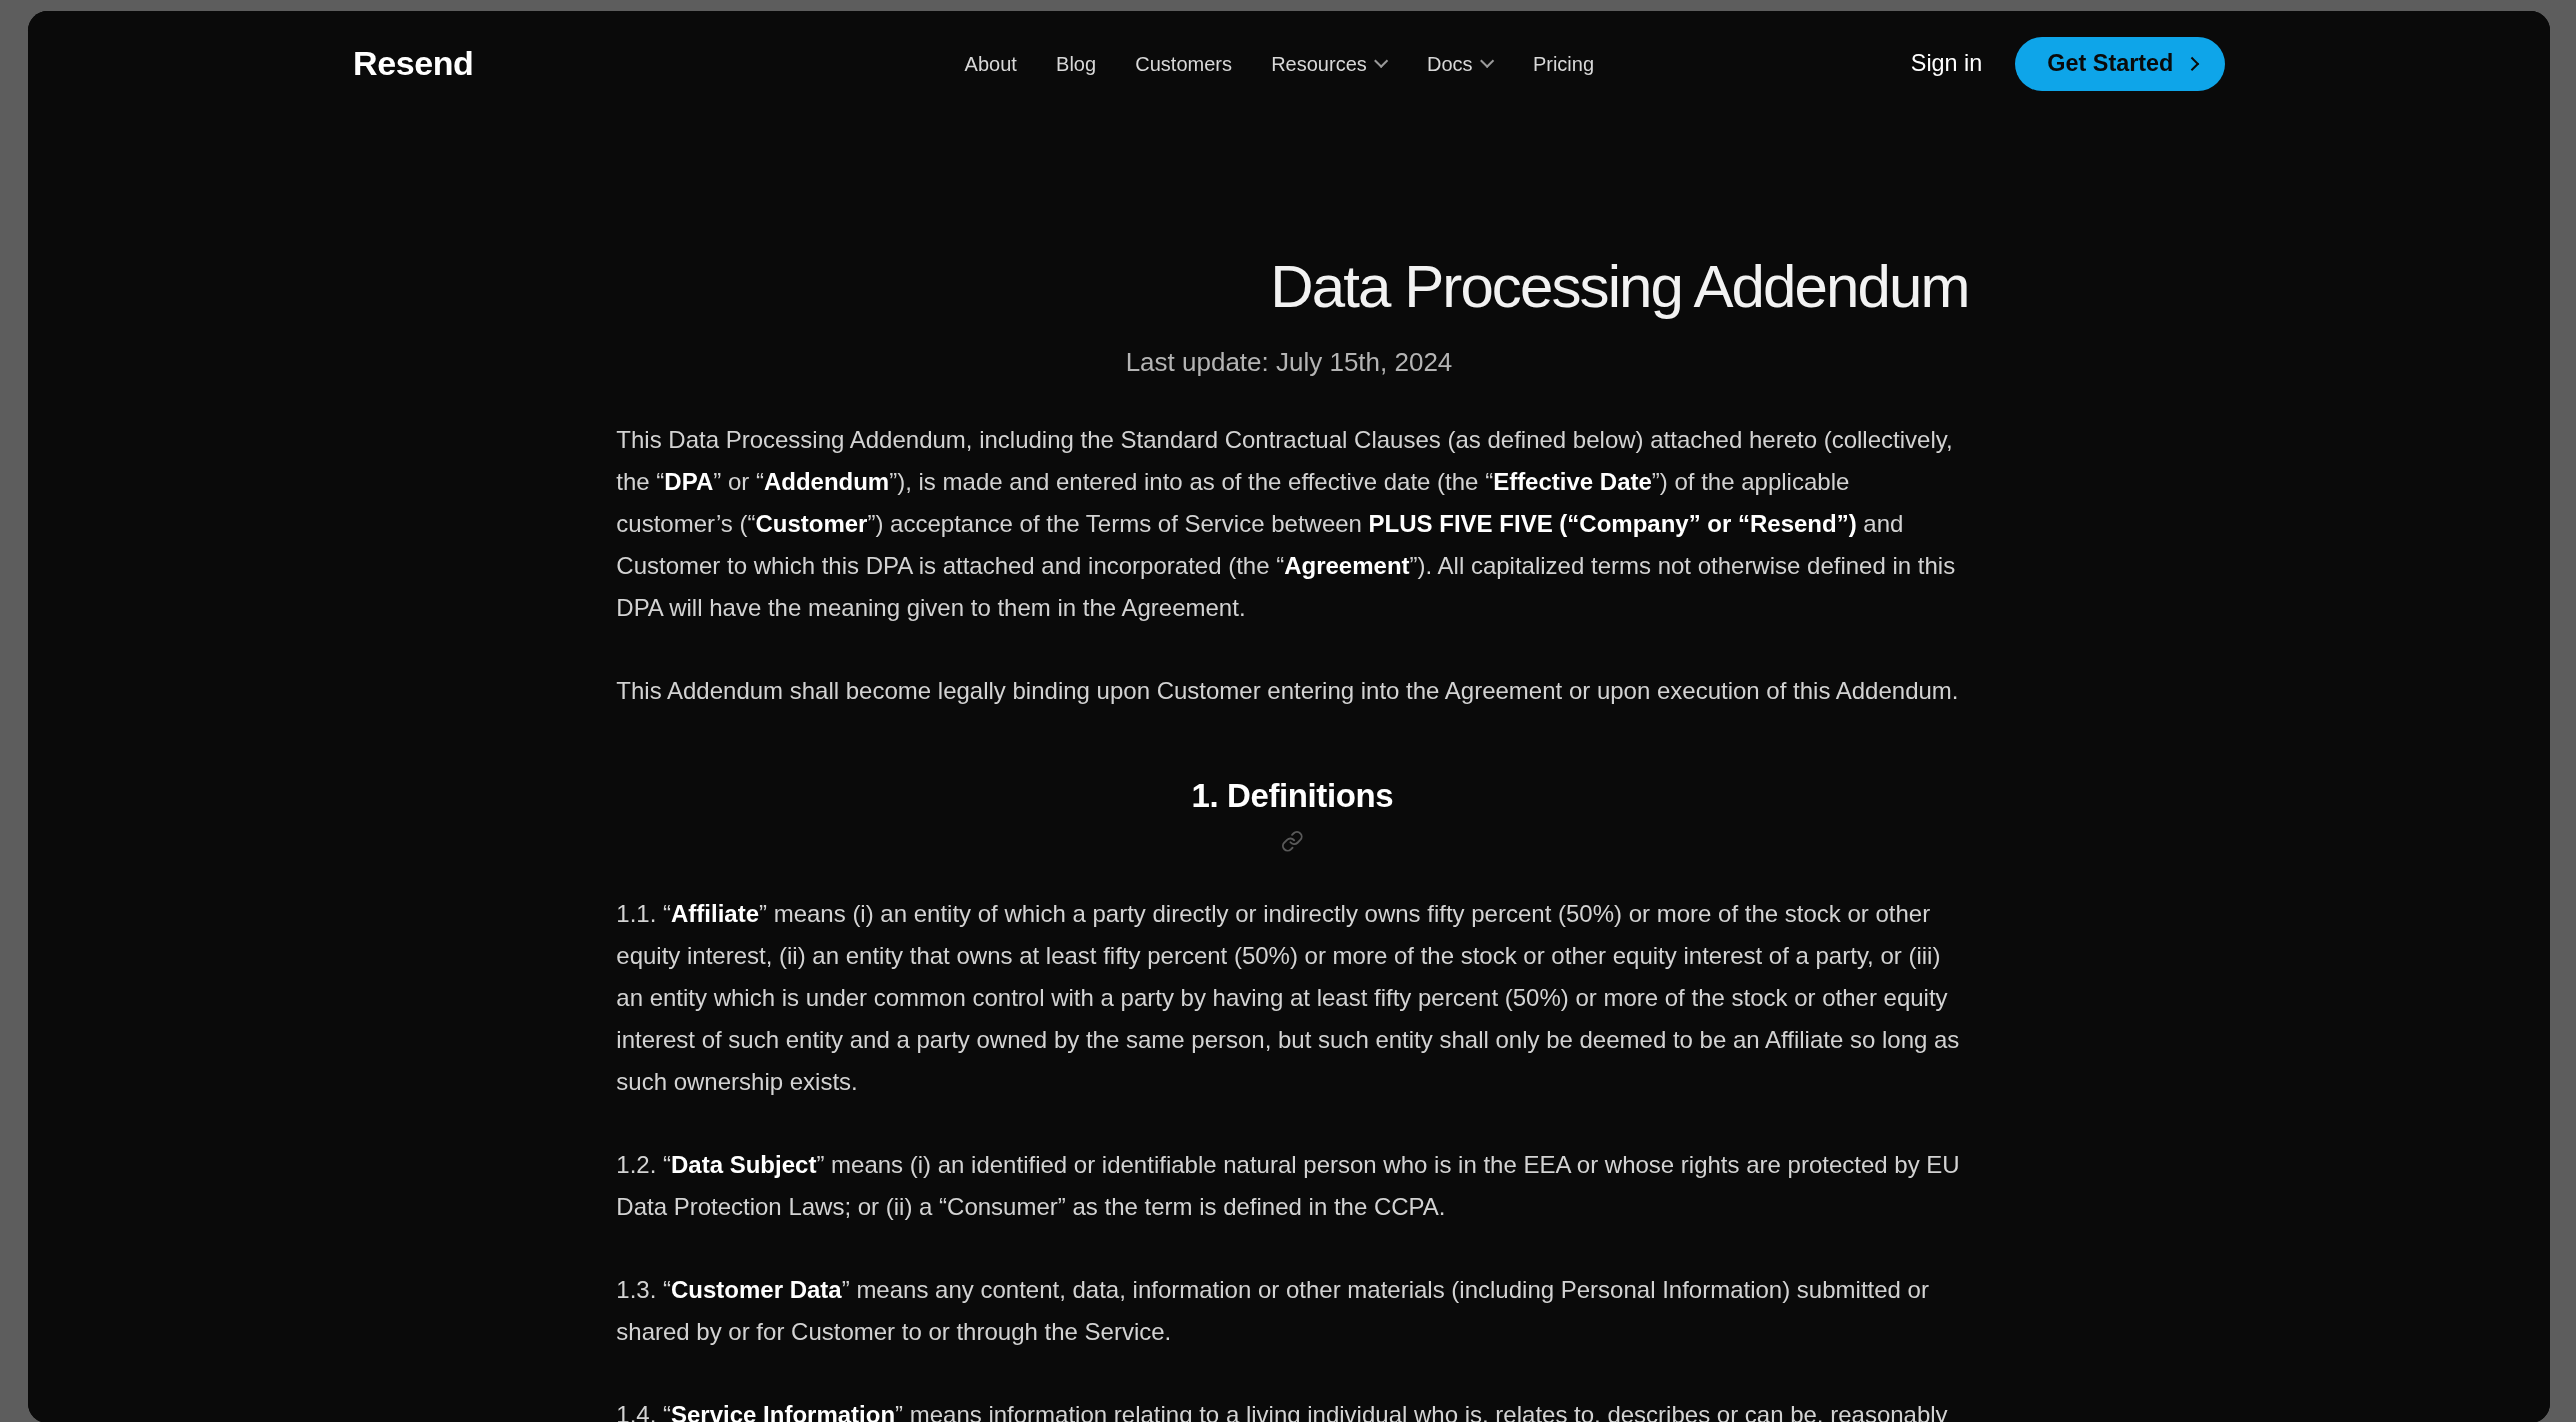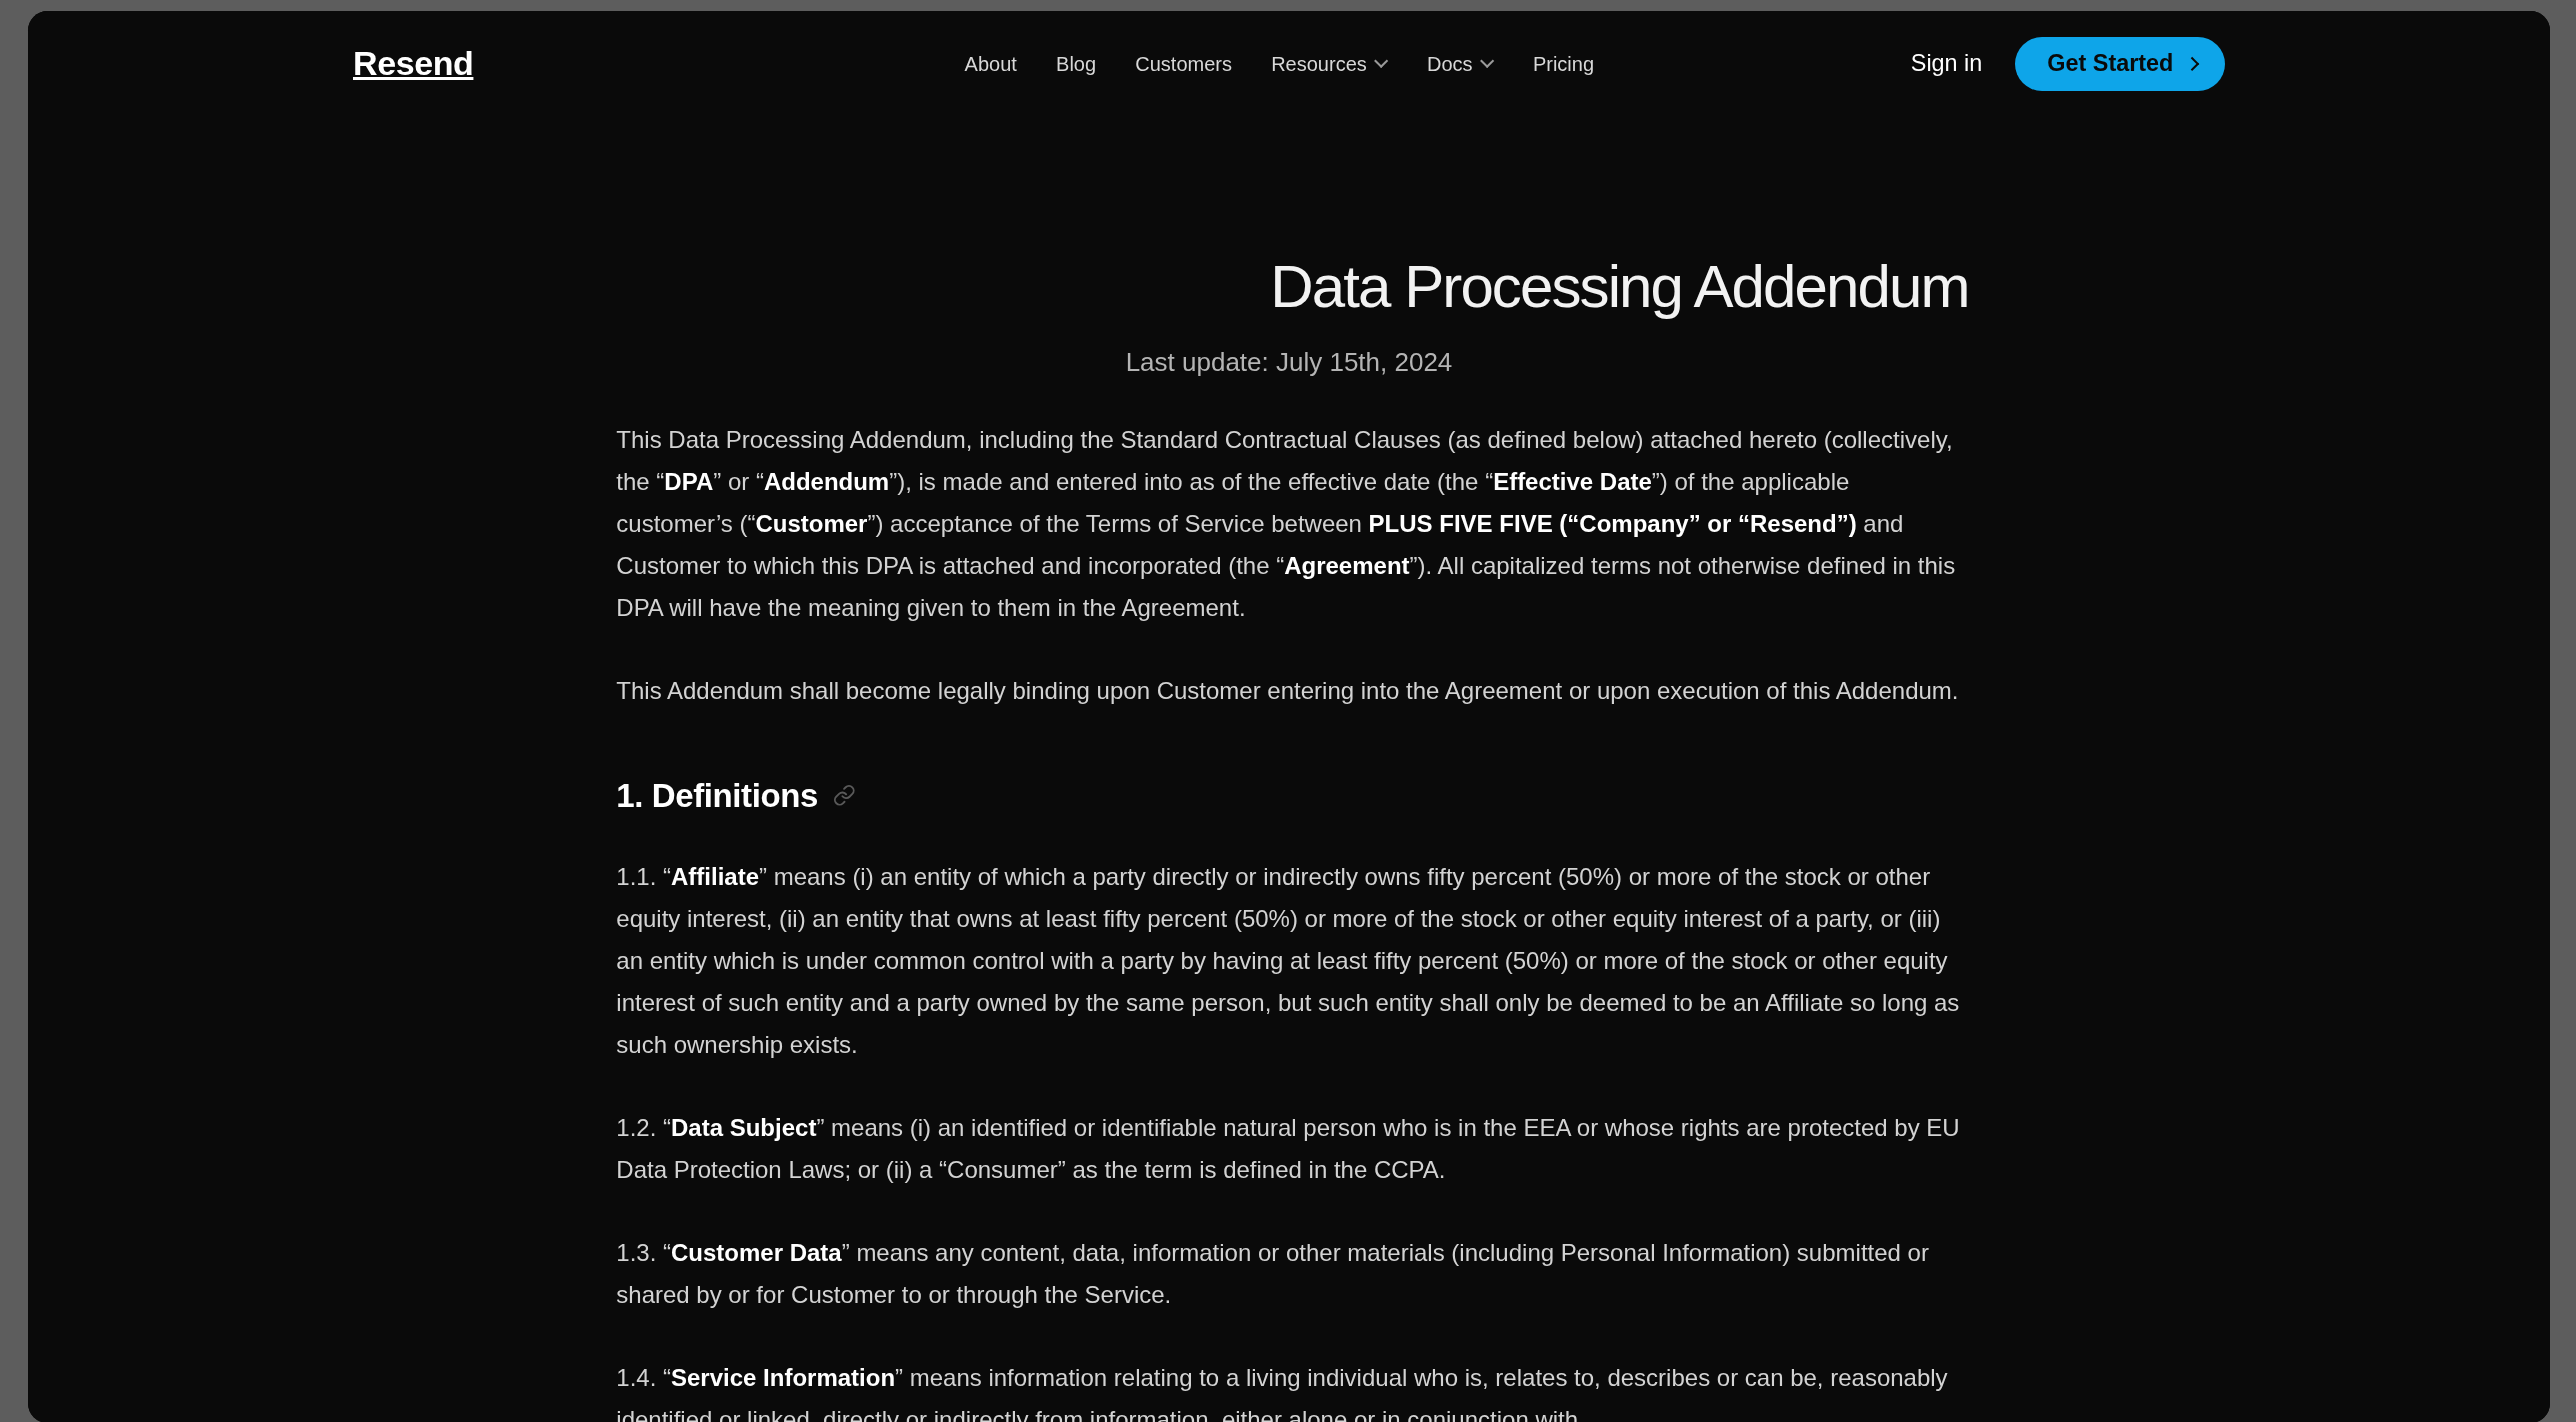--- a/index.html
+++ b/index.html
@@ -36,21 +36,20 @@
     align-items: center;
   }
   .logo {
     position: absolute;
     left: 325px;
     top: 33px;
     font-size: 34px;
     font-weight: 700;
     letter-spacing: -0.4px;
     color: #ffffff;
-    text-decoration: underline;
   }
   .nav-center {
     position: absolute;
     left: 917px;
     top: 38px;
     display: flex;
     align-items: center;
     gap: 0px;
   }
   .nav-link {
@@ -164,20 +163,21 @@
   p.para b { color: #ffffff; font-weight: 700; margin-top: 41px; }
   h2.section {
     font-size: 33px;
     font-weight: 700;
     color: #ffffff;
     margin-top: 65px;
     display: flex;
     align-items: center;
     gap: 15px;
     letter-spacing: -0.4px;
+    flex-direction: column;
   }
   .anchor-icon {
     width: 22.6px;
     height: 22.6px;
     opacity: 0.55;
     display: inline-block;
   }
   .anchor-icon svg { display: block; }
 </style>
 </head>

